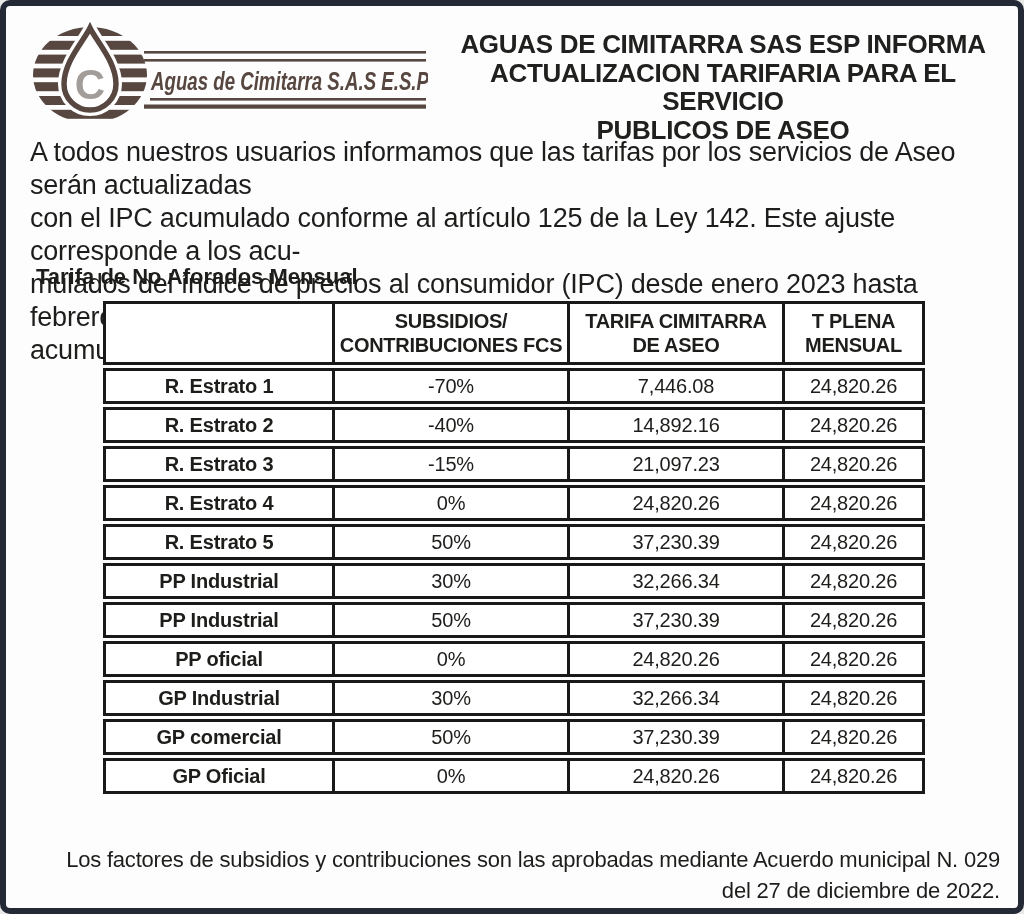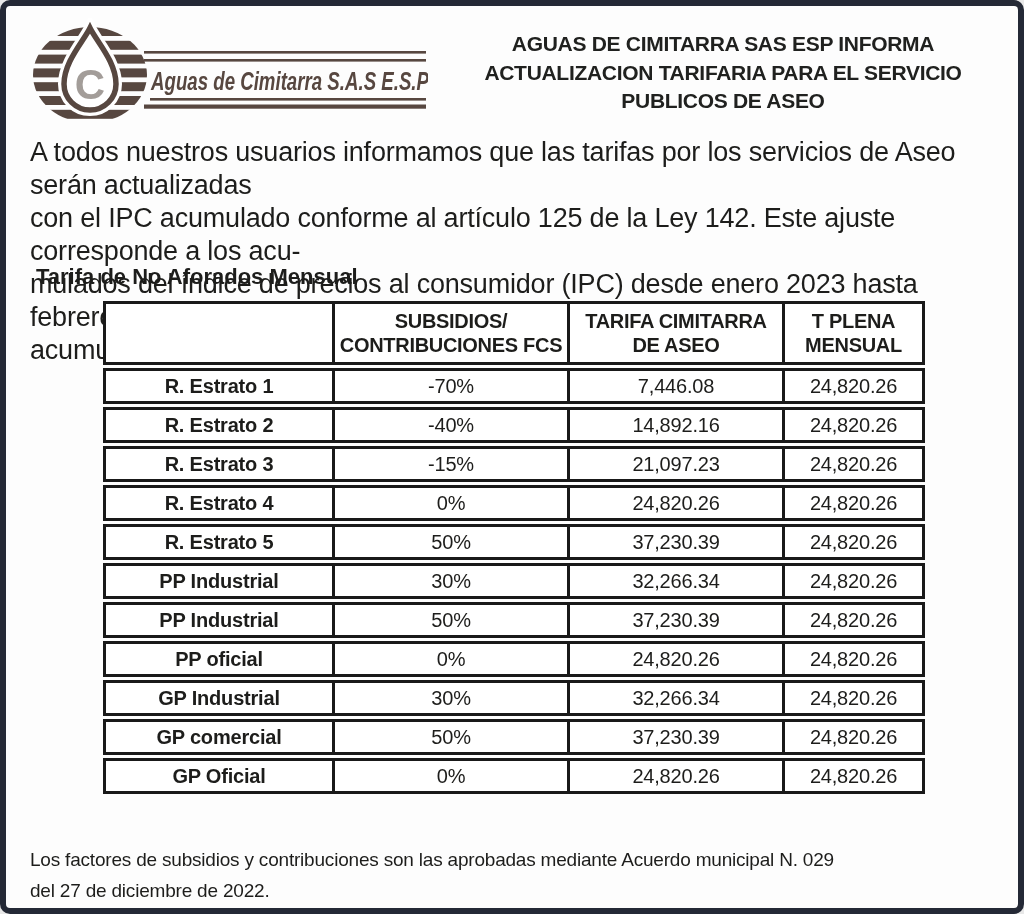--- a/index.html
+++ b/index.html
@@ -22,21 +22,21 @@
     position: absolute;
     left: 22px; top: 12px;
     width: 400px; height: 108px;
   }
   .doc-title {
     position: absolute;
     left: 424px; top: 24px;
     width: 586px;
     text-align: center;
     font-weight: bold;
-    font-size: 21px;
+    font-size: 26px;
     line-height: 28.5px;
     letter-spacing: -0.3px;
     white-space: pre-line;
     color: #20211f;
   }
 
   
   .intro {
     position: absolute;
     left: 24px; top: 130px;
@@ -90,24 +90,25 @@
     font-weight: normal;
     letter-spacing: -0.2px;
   }
   .tariff-table td.row-label { font-weight: bold; }
 
   
   .footer-note {
     position: absolute;
     left: 24px; top: 838px;
     width: 970px;
-    font-size: 19px;
+    font-size: 22px;
     line-height: 31px;
     white-space: pre-line;
     letter-spacing: -0.2px;
+    text-align: right;
   }
 </style>
 </head>
 <body>
 
 <div class="page">
 
   <svg class="logo" viewBox="0 0 400 108" xmlns="http://www.w3.org/2000/svg">
     <defs>
       <clipPath id="ellipseClip">

